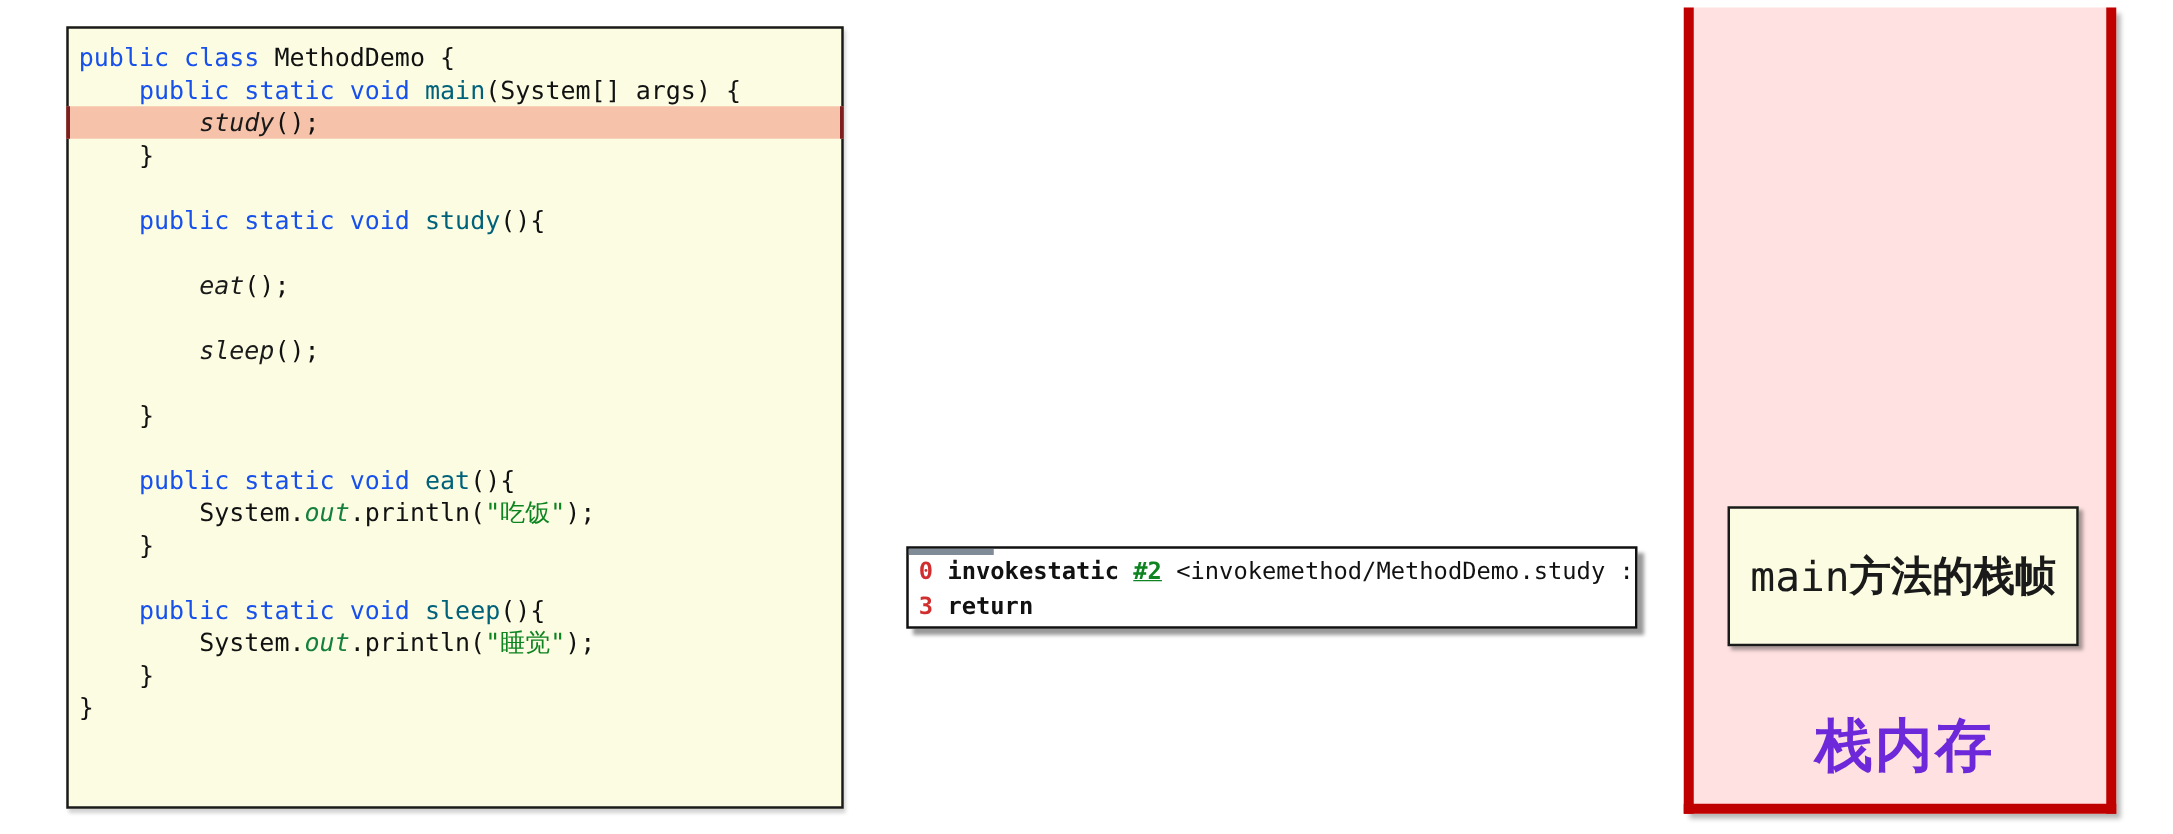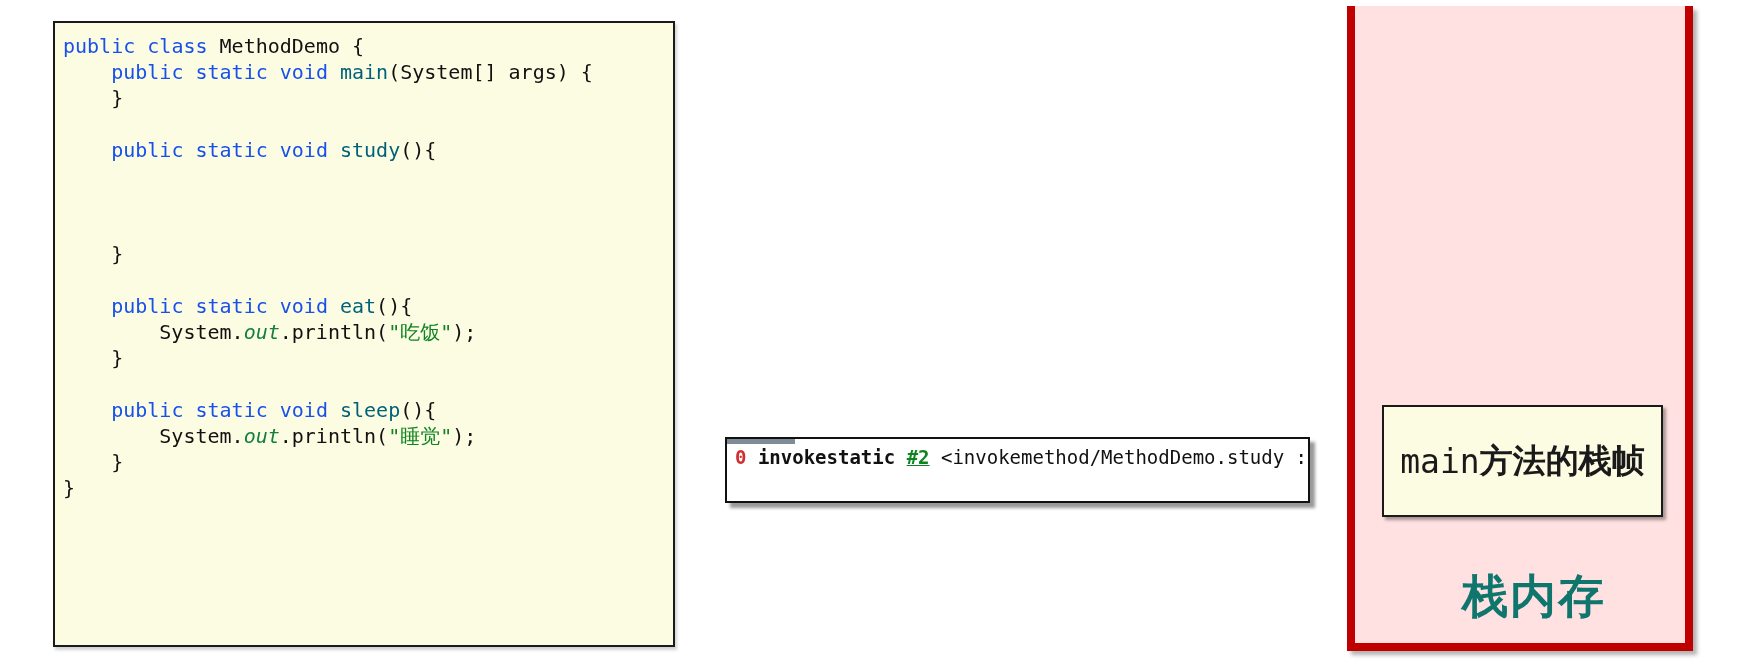--- a/index.html
+++ b/index.html
@@ -88,57 +88,61 @@
     border:2px solid #1a1a1a;
     box-shadow:3px 3px 3px rgba(0,0,0,.35);
     display:flex;align-items:center;justify-content:center;
     color:#1a1a1a;
     font-size:33px;
     white-space:nowrap;
   }
   .frame-latin{font-family:"DejaVu Sans Mono","Liberation Mono",monospace;}
   .frame-cjk{font-weight:bold;}
   .stack-title{
-    position:absolute;left:14px;top:560px;width:100%;
+    position:absolute;left:4px;top:560px;width:100%;
     text-align:center;
     font-size:46px;font-weight:bold;
-    color:#0f766e;
+    color:#6d28d9;
     letter-spacing:2px;
   }
 </style>
 </head>
 <body>
 
 <div class="code-panel">
   <div id="code-lines">
       <div class="code-line"><span class="k">public</span><span> </span><span class="k">class</span><span> MethodDemo {</span></div>
       <div class="code-line"><span>    </span><span class="k">public</span><span> </span><span class="k">static</span><span> </span><span class="k">void</span><span> </span><span class="d">main</span><span>(System[] args) {</span></div>
+      <div class="code-line hl"><span>        </span><span class="c">study</span><span>();</span></div>
       <div class="code-line"><span>    }</span></div>
       <div class="code-line"></div>
       <div class="code-line"><span>    </span><span class="k">public</span><span> </span><span class="k">static</span><span> </span><span class="k">void</span><span> </span><span class="d">study</span><span>(){</span></div>
       <div class="code-line"></div>
+      <div class="code-line"><span>        </span><span class="c">eat</span><span>();</span></div>
       <div class="code-line"></div>
+      <div class="code-line"><span>        </span><span class="c">sleep</span><span>();</span></div>
       <div class="code-line"></div>
       <div class="code-line"><span>    }</span></div>
       <div class="code-line"></div>
       <div class="code-line"><span>    </span><span class="k">public</span><span> </span><span class="k">static</span><span> </span><span class="k">void</span><span> </span><span class="d">eat</span><span>(){</span></div>
       <div class="code-line"><span>        System.</span><span class="f">out</span><span>.println(</span><span class="s">"吃饭"</span><span>);</span></div>
       <div class="code-line"><span>    }</span></div>
       <div class="code-line"></div>
       <div class="code-line"><span>    </span><span class="k">public</span><span> </span><span class="k">static</span><span> </span><span class="k">void</span><span> </span><span class="d">sleep</span><span>(){</span></div>
       <div class="code-line"><span>        System.</span><span class="f">out</span><span>.println(</span><span class="s">"睡觉"</span><span>);</span></div>
       <div class="code-line"><span>    }</span></div>
       <div class="code-line"><span>}</span></div>
     </div>
 </div>
 
 <div class="bytecode-box">
   <div class="bc-thumb"></div>
   <div id="bytecode-lines">
       <div class="bc-line"><span class="bc-num">0</span><span class="bc-rest"> </span><span class="bc-op">invokestatic</span><span class="bc-rest"> </span><span class="bc-ref">#2</span><span class="bc-rest"> &lt;invokemethod/MethodDemo.study :</span></div>
+      <div class="bc-line"><span class="bc-num">3</span><span class="bc-rest"> </span><span class="bc-op">return</span></div>
     </div>
 </div>
 
 <div class="stack-panel">
   <div class="frame-box">
     <span class="frame-latin">main</span>
       <span class="frame-cjk">方法的栈帧</span>
   </div>
   <div class="stack-title">栈内存</div>
 </div>

